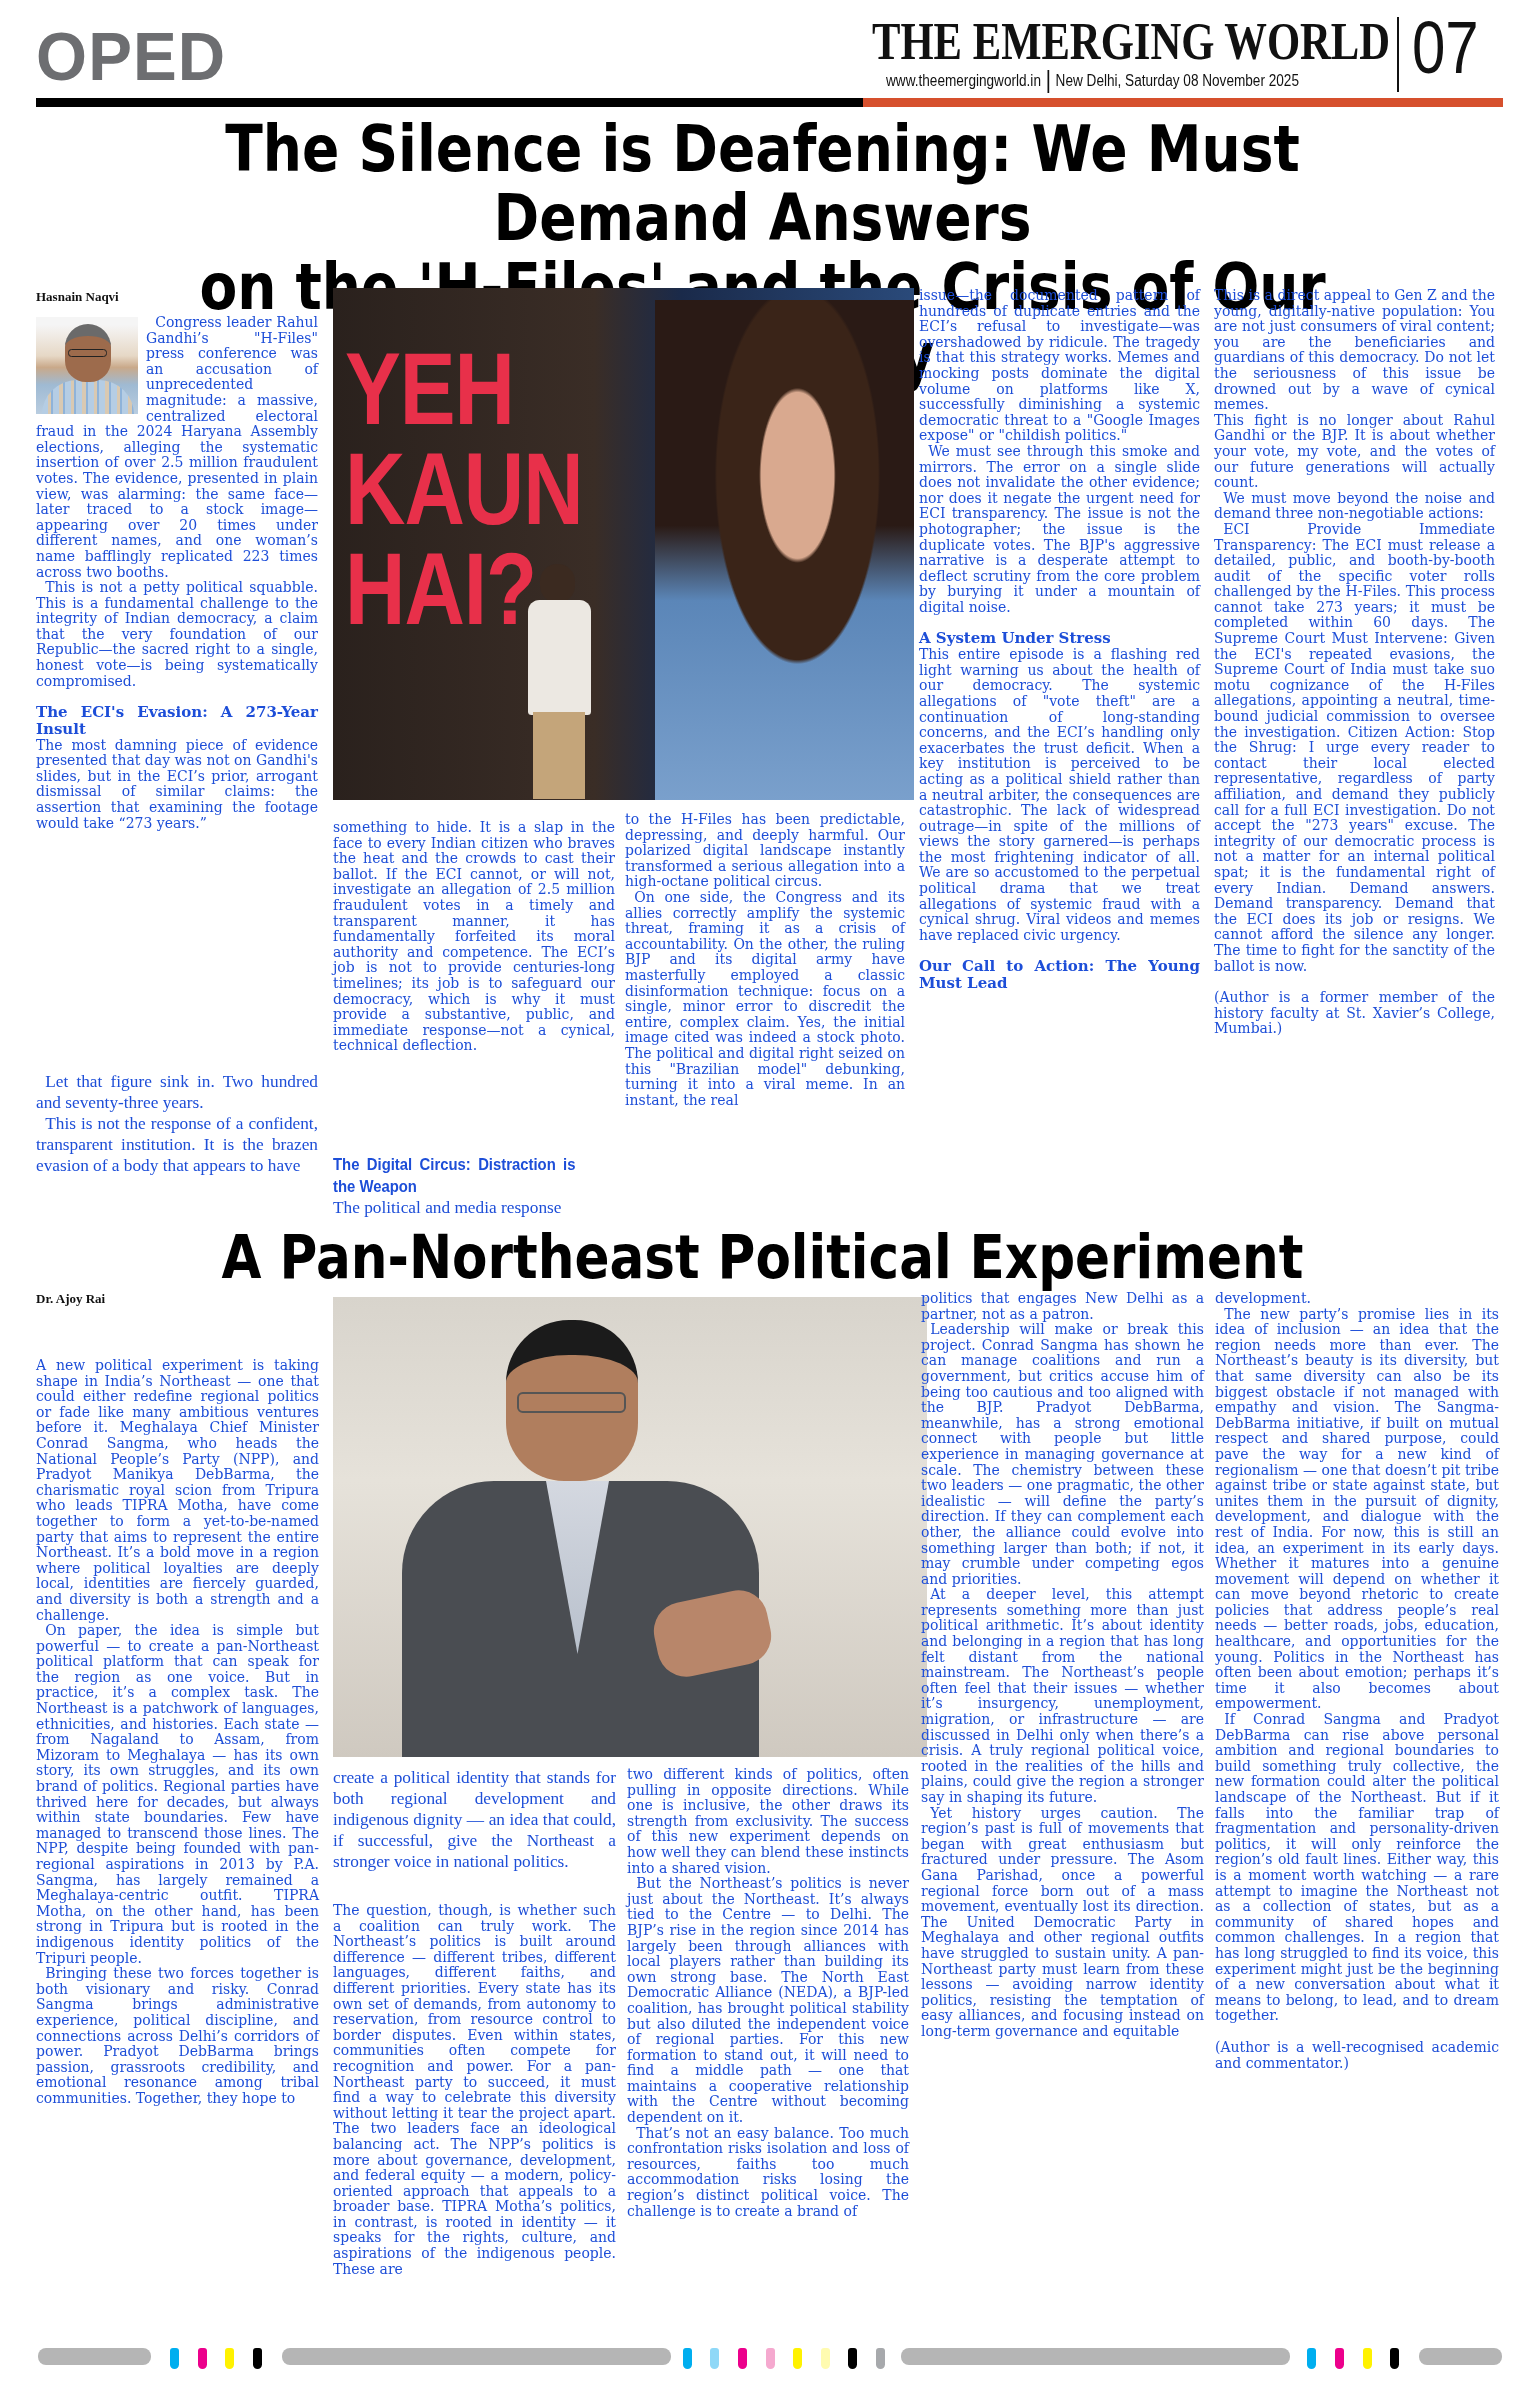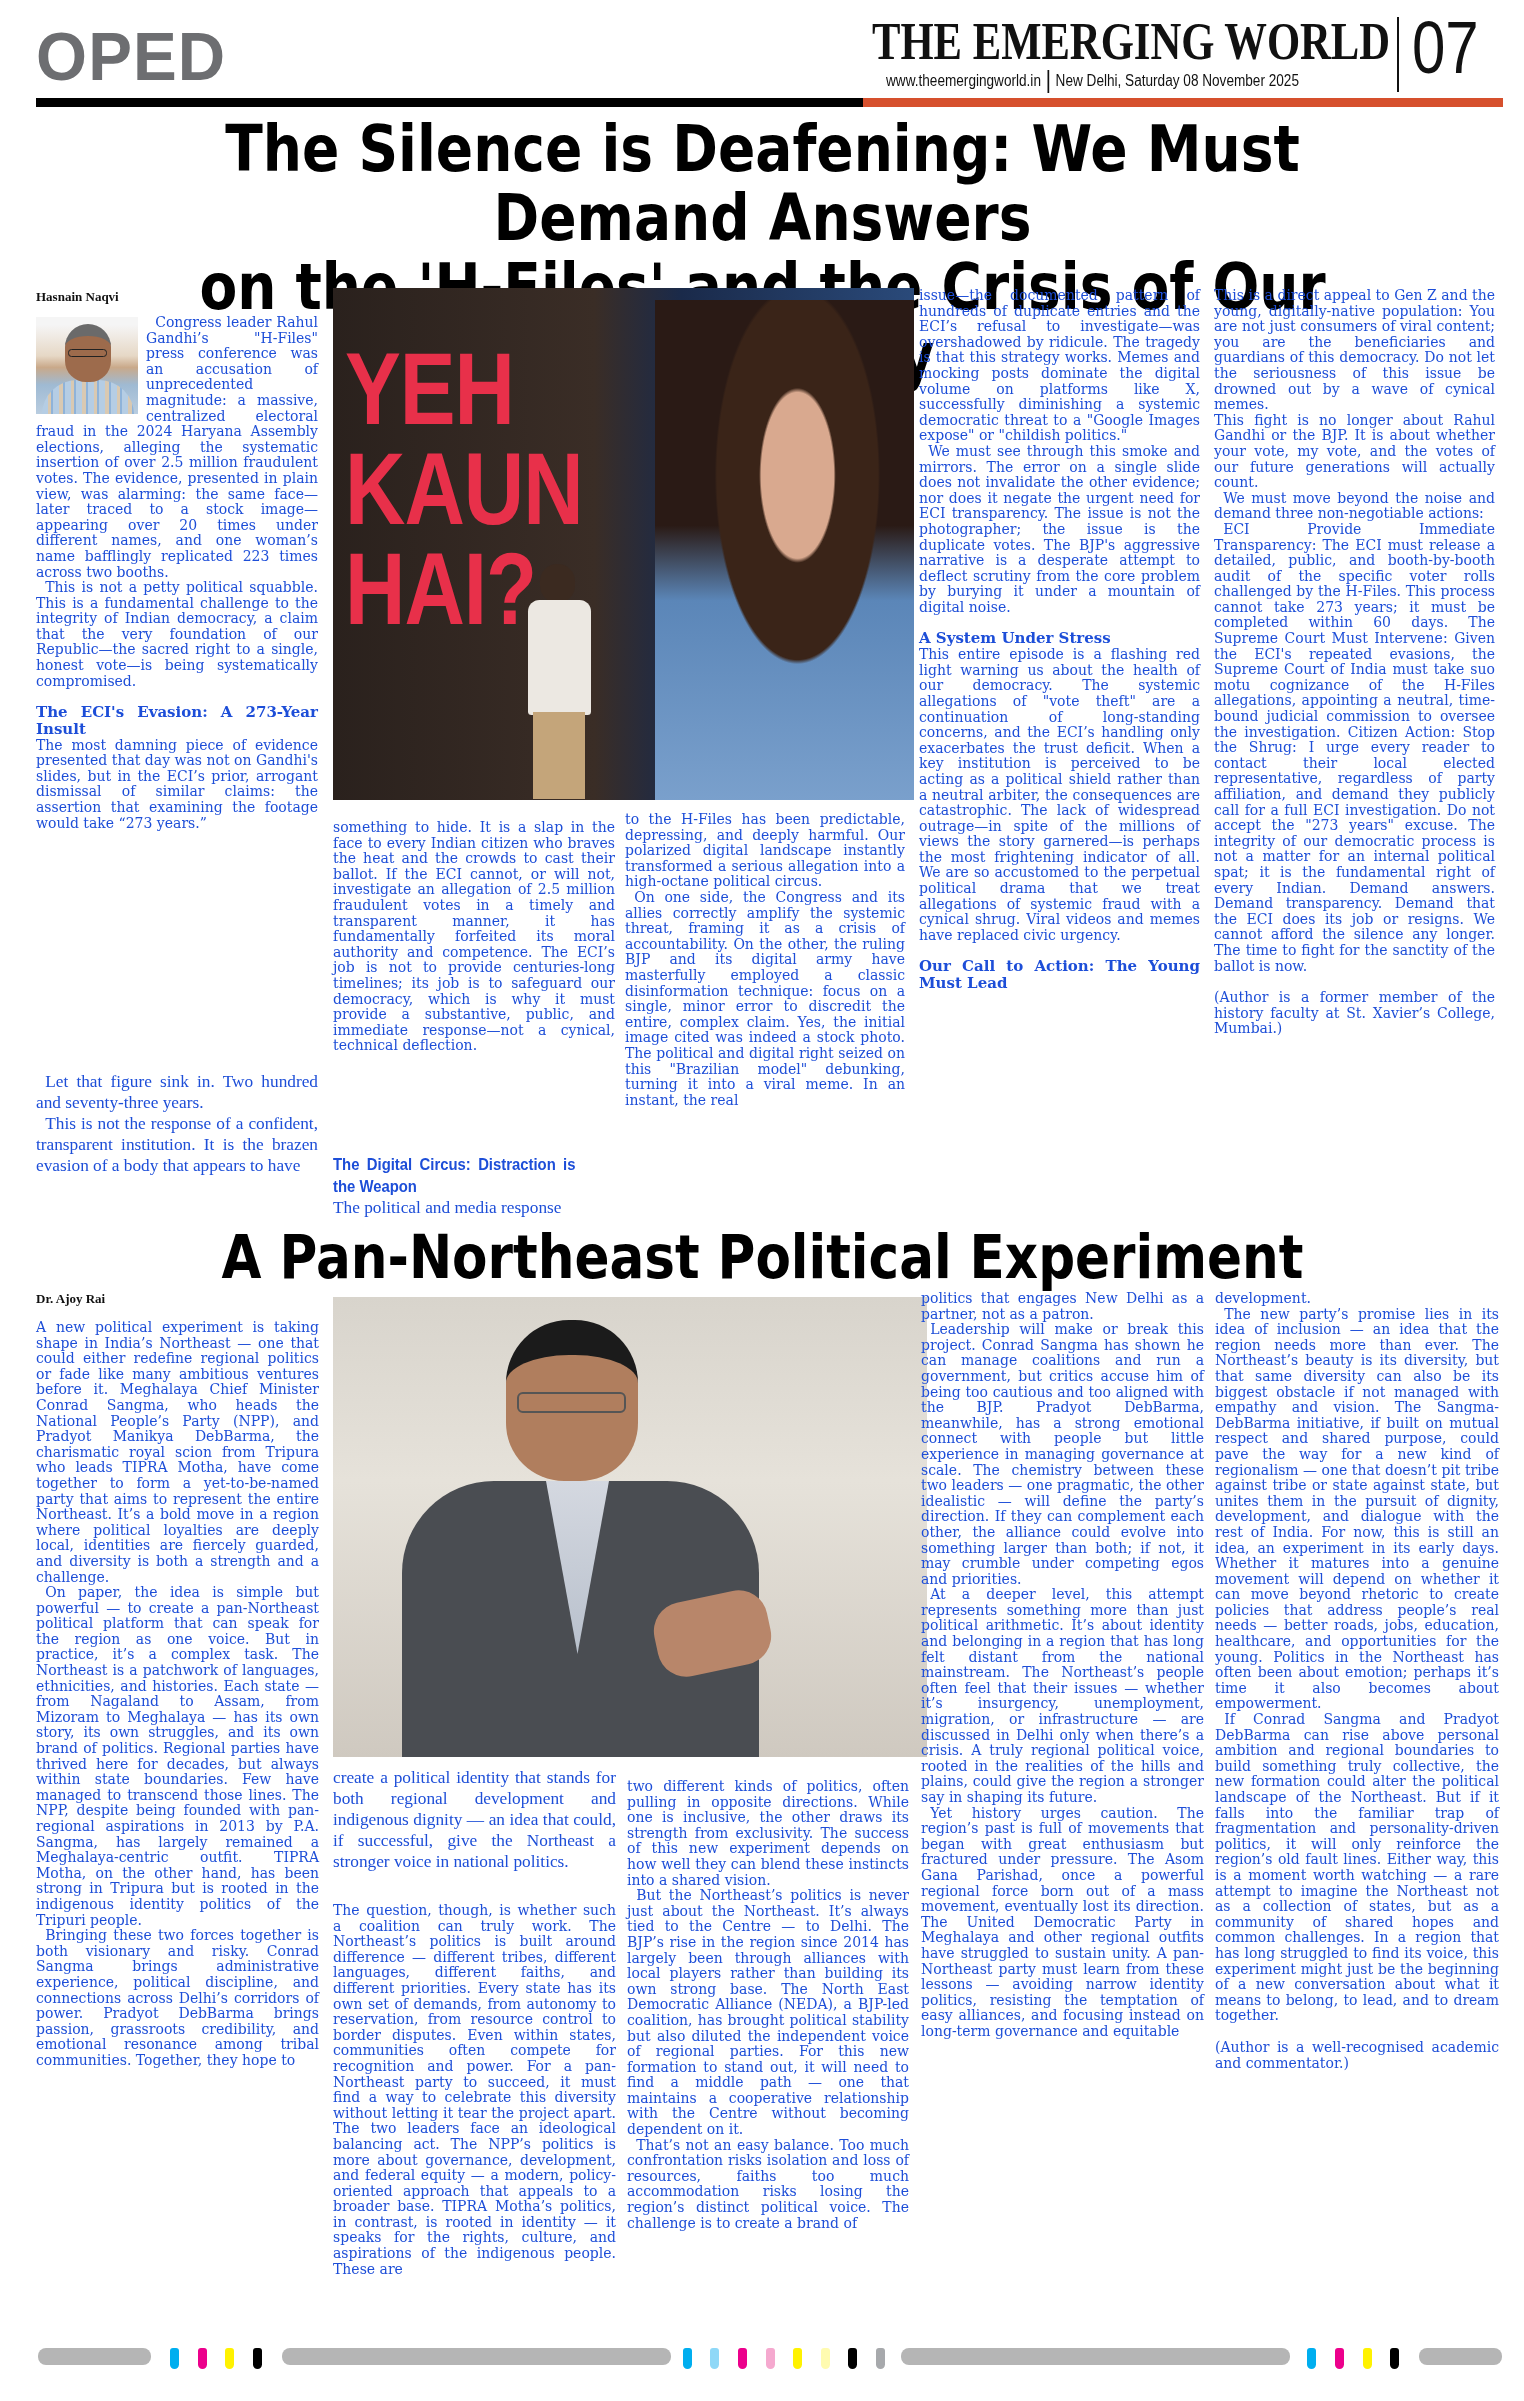--- a/index.html
+++ b/index.html
@@ -137,42 +137,42 @@
     <p>ECI Provide Immediate Transparency: The ECI must release a detailed, public, and booth-by-booth audit of the specific voter rolls challenged by the H-Files. This process cannot take 273 years; it must be completed within 60 days. The Supreme Court Must Intervene: Given the ECI's repeated evasions, the Supreme Court of India must take suo motu cognizance of the H-Files allegations, appointing a neutral, time-bound judicial commission to oversee the investigation. Citizen Action: Stop the Shrug: I urge every reader to contact their local elected representative, regardless of party affiliation, and demand they publicly call for a full ECI investigation. Do not accept the "273 years" excuse. The integrity of our democratic process is not a matter for an internal political spat; it is the fundamental right of every Indian. Demand answers. Demand transparency. Demand that the ECI does its job or resigns. We cannot afford the silence any longer. The time to fight for the sanctity of the ballot is now.</p>
     <p class="closing">(Author is a former member of the history faculty at St. Xavier’s College, Mumbai.)</p>
   </div>
 </article>
 
 <article>
   <h1 class="headline h2">A Pan-Northeast Political Experiment</h1>
 
   <div class="byline" style="left:36px; top:1291px; width:288px;">Dr. Ajoy Rai</div>
 
-  <div class="col" style="left:36px; top:1320px; width:283px;">
+  <div class="col" style="left:36px; top:1358px; width:283px;">
     <p class="first">A new political experiment is taking shape in India’s Northeast — one that could either redefine regional politics or fade like many ambitious ventures before it. Meghalaya Chief Minister Conrad Sangma, who heads the National People’s Party (NPP), and Pradyot Manikya DebBarma, the charismatic royal scion from Tripura who leads TIPRA Motha, have come together to form a yet-to-be-named party that aims to represent the entire Northeast. It’s a bold move in a region where political loyalties are deeply local, identities are fiercely guarded, and diversity is both a strength and a challenge.</p>
     <p>On paper, the idea is simple but powerful — to create a pan-Northeast political platform that can speak for the region as one voice. But in practice, it’s a complex task. The Northeast is a patchwork of languages, ethnicities, and histories. Each state — from Nagaland to Assam, from Mizoram to Meghalaya — has its own story, its own struggles, and its own brand of politics. Regional parties have thrived here for decades, but always within state boundaries. Few have managed to transcend those lines. The NPP, despite being founded with pan-regional aspirations in 2013 by P.A. Sangma, has largely remained a Meghalaya-centric outfit. TIPRA Motha, on the other hand, has been strong in Tripura but is rooted in the indigenous identity politics of the Tripuri people.</p>
     <p>Bringing these two forces together is both visionary and risky. Conrad Sangma brings administrative experience, political discipline, and connections across Delhi’s corridors of power. Pradyot DebBarma brings passion, grassroots credibility, and emotional resonance among tribal communities. Together, they hope to</p>
   </div>
 
   <div class="photo photo2">
     <div class="suit"></div>
     <div class="shirtv"></div>
     <div class="face"></div>
     <div class="spec"></div>
     <div class="hand"></div>
   </div>
 
   <div class="col condensed" style="left:333px; top:1767px; width:283px;">
     <p class="first">create a political identity that stands for both regional development and indigenous dignity — an idea that could, if successful, give the Northeast a stronger voice in national politics.</p>
   </div>
   <div class="col" style="left:333px; top:1903px; width:283px;">
     <p class="first">The question, though, is whether such a coalition can truly work. The Northeast’s politics is built around difference — different tribes, different languages, different faiths, and different priorities. Every state has its own set of demands, from autonomy to reservation, from resource control to border disputes. Even within states, communities often compete for recognition and power. For a pan-Northeast party to succeed, it must find a way to celebrate this diversity without letting it tear the project apart. The two leaders face an ideological balancing act. The NPP’s politics is more about governance, development, and federal equity — a modern, policy-oriented approach that appeals to a broader base. TIPRA Motha’s politics, in contrast, is rooted in identity — it speaks for the rights, culture, and aspirations of the indigenous people. These are</p>
   </div>
 
-  <div class="col" style="left:627px; top:1767px; width:282px;margin-top:12px;">
+  <div class="col" style="left:627px; top:1767px; width:282px;">
     <p class="first">two different kinds of politics, often pulling in opposite directions. While one is inclusive, the other draws its strength from exclusivity. The success of this new experiment depends on how well they can blend these instincts into a shared vision.</p>
     <p>But the Northeast’s politics is never just about the Northeast. It’s always tied to the Centre — to Delhi. The BJP’s rise in the region since 2014 has largely been through alliances with local players rather than building its own strong base. The North East Democratic Alliance (NEDA), a BJP-led coalition, has brought political stability but also diluted the independent voice of regional parties. For this new formation to stand out, it will need to find a middle path — one that maintains a cooperative relationship with the Centre without becoming dependent on it.</p>
     <p>That’s not an easy balance. Too much confrontation risks isolation and loss of resources, faiths too much accommodation risks losing the region’s distinct political voice. The challenge is to create a brand of</p>
   </div>
 
   <div class="col" style="left:921px; top:1291px; width:283px;">
     <p class="first">politics that engages New Delhi as a partner, not as a patron.</p>
     <p>Leadership will make or break this project. Conrad Sangma has shown he can manage coalitions and run a government, but critics accuse him of being too cautious and too aligned with the BJP. Pradyot DebBarma, meanwhile, has a strong emotional connect with people but little experience in managing governance at scale. The chemistry between these two leaders — one pragmatic, the other idealistic — will define the party’s direction. If they can complement each other, the alliance could evolve into something larger than both; if not, it may crumble under competing egos and priorities.</p>
     <p>At a deeper level, this attempt represents something more than just political arithmetic. It’s about identity and belonging in a region that has long felt distant from the national mainstream. The Northeast’s people often feel that their issues — whether it’s insurgency, unemployment, migration, or infrastructure — are discussed in Delhi only when there’s a crisis. A truly regional political voice, rooted in the realities of the hills and plains, could give the region a stronger say in shaping its future.</p>
     <p>Yet history urges caution. The region’s past is full of movements that began with great enthusiasm but fractured under pressure. The Asom Gana Parishad, once a powerful regional force born out of a mass movement, eventually lost its direction. The United Democratic Party in Meghalaya and other regional outfits have struggled to sustain unity. A pan-Northeast party must learn from these lessons — avoiding narrow identity politics, resisting the temptation of easy alliances, and focusing instead on long-term governance and equitable</p>

